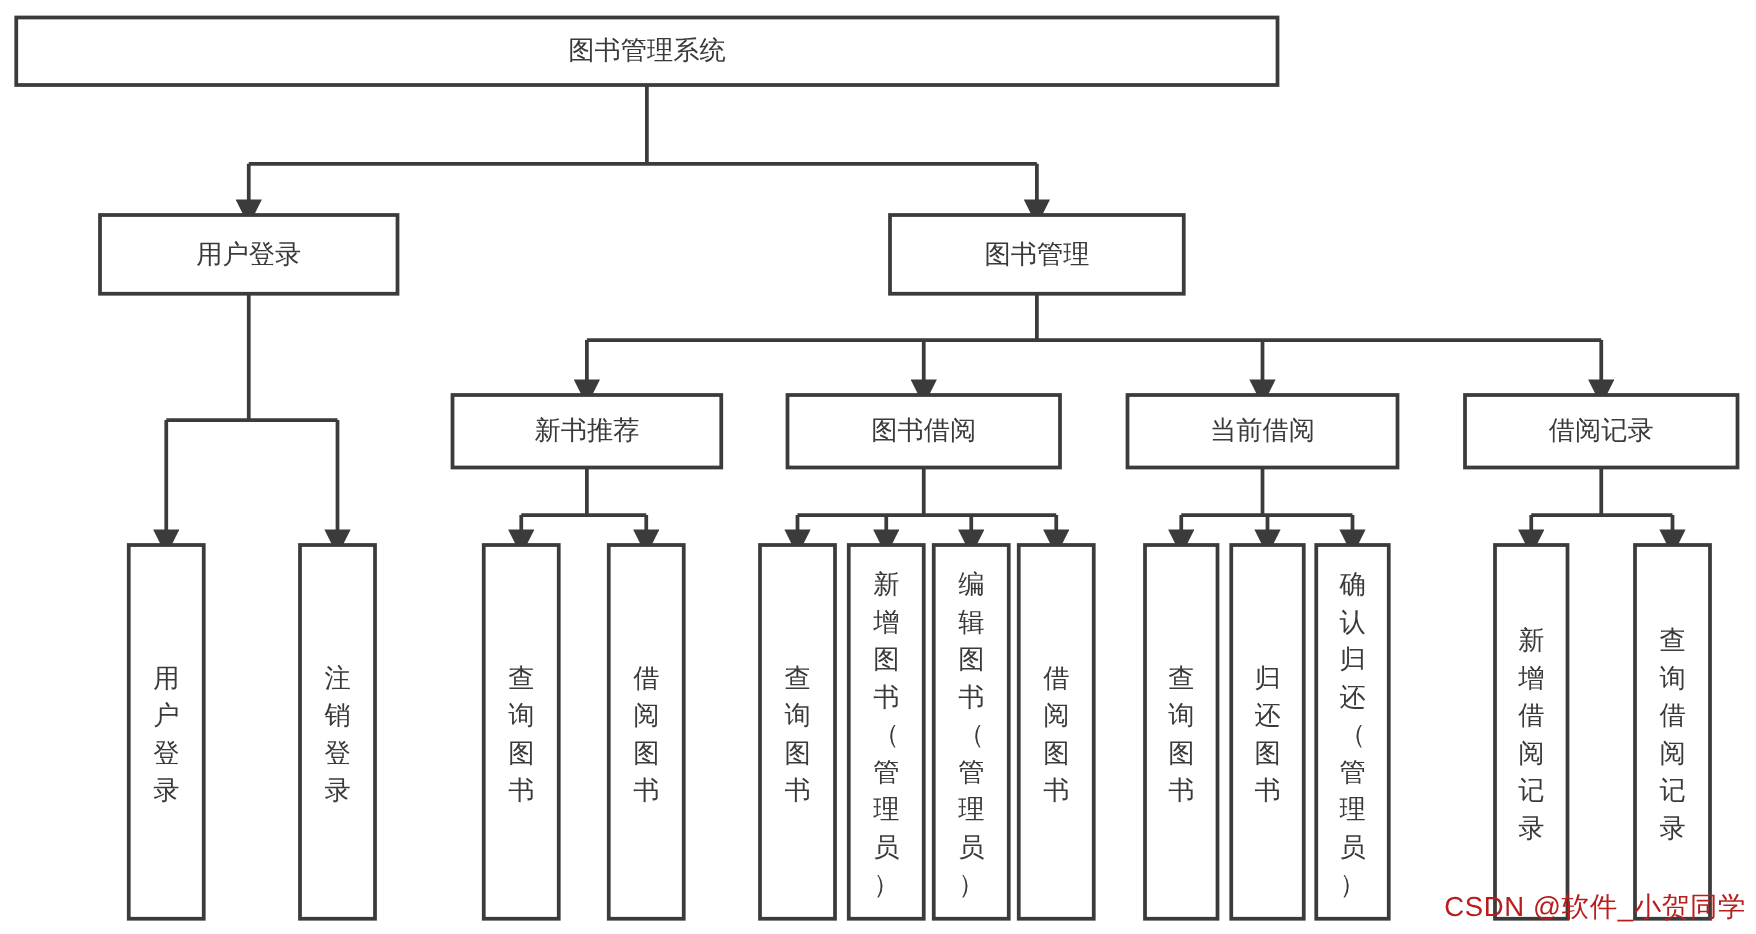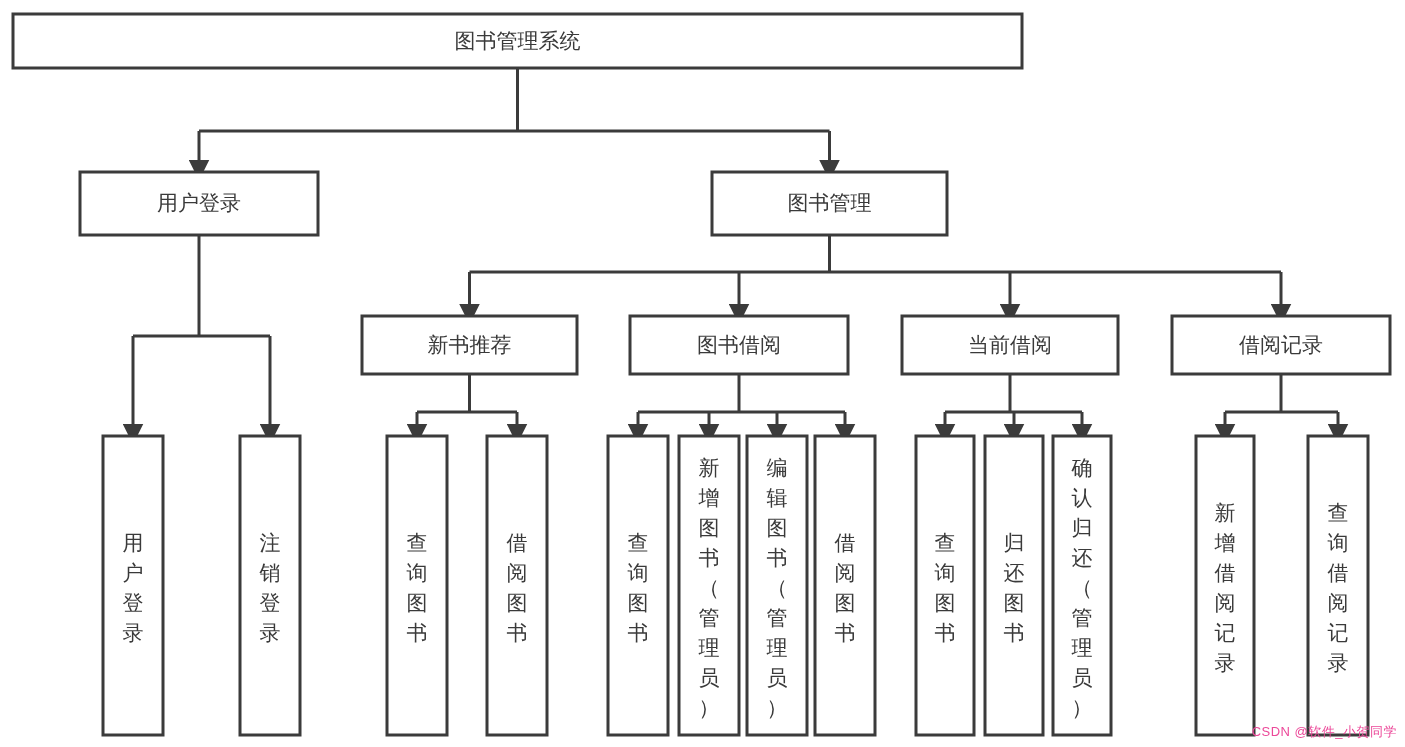--- a/index.html
+++ b/index.html
@@ -18,21 +18,21 @@
     text-anchor:middle;dominant-baseline:middle;
   }
   .node-label-v{
     font-family:"Liberation Sans","DejaVu Sans",sans-serif;
     font-size:21px;fill:#3a3a3a;
     text-anchor:middle;
   }
   .watermark{
     position:absolute;right:8px;bottom:6px;
     font-family:"Liberation Sans","DejaVu Sans",sans-serif;
-    font-size:13px;color:#ec4899;letter-spacing:0.5px;
+    font-size:22px;color:#b91c1c;letter-spacing:0.5px;
     white-space:nowrap;pointer-events:none;
   }
 </style>
 </head>
 <body>
 
 <svg id="diagram" viewBox="0 0 1405 747">
   <defs>
     <marker id="arrow" viewBox="0 0 12 12" refX="6" refY="6" markerWidth="7" markerHeight="7" orient="auto-start-reverse">
       <path d="M 0 0 L 12 6 L 0 12 z" class="arrow-head"></path>

